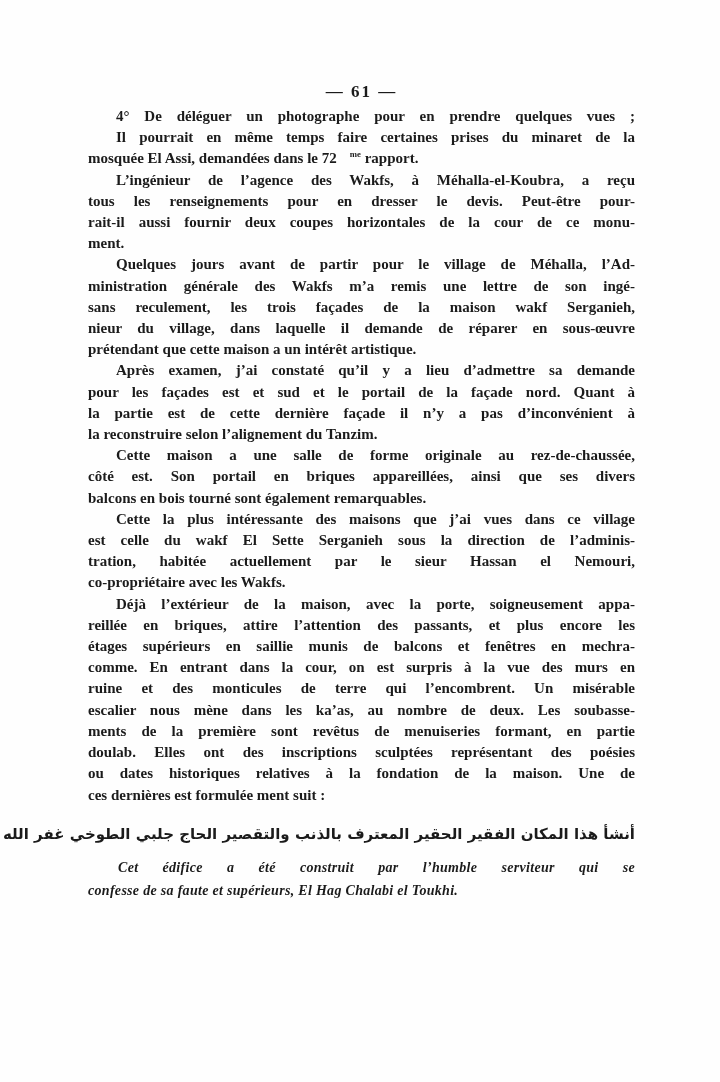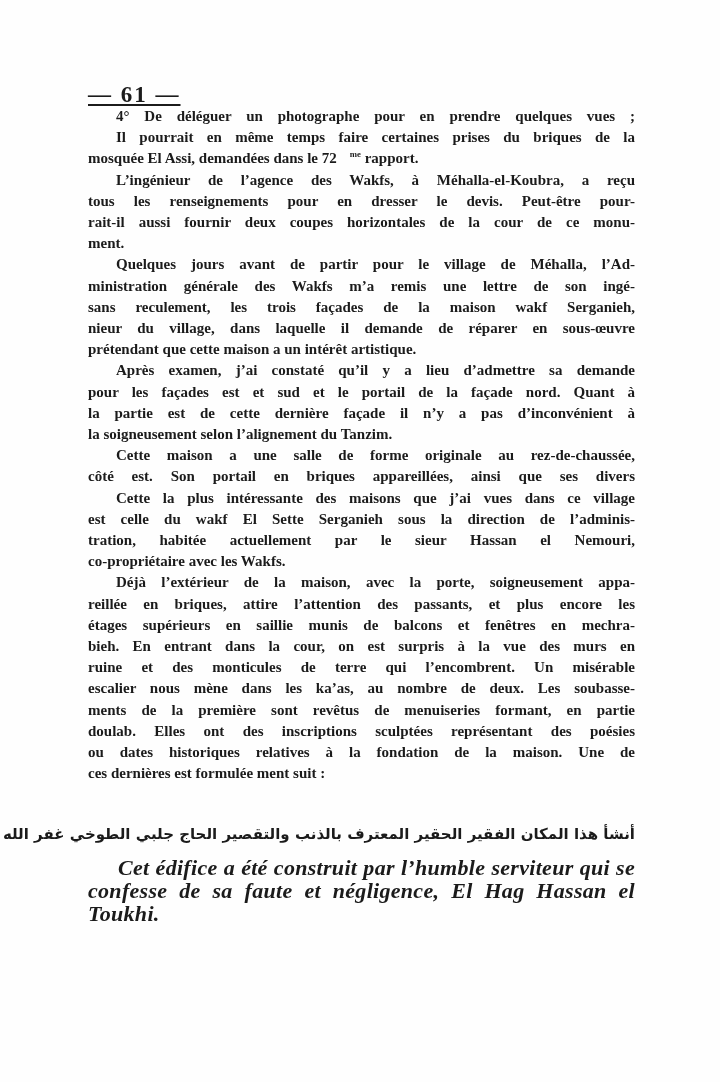--- a/index.html
+++ b/index.html
@@ -11,24 +11,23 @@
     color: #1b1b1b;
     font-family: "Liberation Serif", serif;
     font-weight: 700;
     overflow: hidden;
   }
   .page-number {
     position: absolute;
     top: 82px;
     left: 88px;
     width: 547px;
-    text-align: left;
-    font-size: 23px;
+    text-align: center;
+    font-size: 17px;
     letter-spacing: 2px;
-    text-decoration: underline;
   }
   .body-text {
     position: absolute;
     top: 106px;
     left: 88px;
     width: 547px;
     font-size: 15px;
     line-height: 21.2px;
   }
   .line {
@@ -54,66 +53,67 @@
     line-height: 28px;
     text-align: right;
     white-space: nowrap;
   }
   .translation-block {
     position: absolute;
     top: 856px;
     left: 88px;
     width: 547px;
     font-style: italic;
-    font-size: 22px;
+    font-size: 14px;
     line-height: 23px;
     letter-spacing: 0.3px;
   }
   .translation-block .line.indent { text-indent: 30px; }
 </style>
 </head>
 <body>
 
 <div class="page">
   <div class="page-number">— 61 —</div>
 
   <div class="body-text" id="body-text">
       <div class="line indent">4° De déléguer un photographe pour en prendre quelques vues ;</div>
-      <div class="line indent">Il pourrait en même temps faire certaines prises du briques de la</div>
+      <div class="line indent">Il pourrait en même temps faire certaines prises du minaret de la</div>
       <div class="line pend"><span>mosquée El Assi, demandées dans le 72</span><sup>me</sup><span> rapport.</span></div>
       <div class="line indent">L’ingénieur de l’agence des Wakfs, à Méhalla-el-Koubra, a reçu</div>
       <div class="line">tous les renseignements pour en dresser le devis. Peut-être pour-</div>
       <div class="line">rait-il aussi fournir deux coupes horizontales de la cour de ce monu-</div>
       <div class="line pend">ment.</div>
       <div class="line indent">Quelques jours avant de partir pour le village de Méhalla, l’Ad-</div>
       <div class="line">ministration générale des Wakfs m’a remis une lettre de son ingé-</div>
       <div class="line">sans reculement, les trois façades de la maison wakf Serganieh,</div>
       <div class="line">nieur du village, dans laquelle il demande de réparer en sous-œuvre</div>
       <div class="line pend">prétendant que cette maison a un intérêt artistique.</div>
       <div class="line indent">Après examen, j’ai constaté qu’il y a lieu d’admettre sa demande</div>
       <div class="line">pour les façades est et sud et le portail de la façade nord. Quant à</div>
       <div class="line">la partie est de cette dernière façade il n’y a pas d’inconvénient à</div>
-      <div class="line pend">la soigneusement selon l’alignement du Tanzim.</div>
+      <div class="line pend">la reconstruire selon l’alignement du Tanzim.</div>
       <div class="line indent">Cette maison a une salle de forme originale au rez-de-chaussée,</div>
       <div class="line">côté est. Son portail en briques appareillées, ainsi que ses divers</div>
+      <div class="line pend">balcons en bois tourné sont également remarquables.</div>
       <div class="line indent">Cette la plus intéressante des maisons que j’ai vues dans ce village</div>
       <div class="line">est celle du wakf El Sette Serganieh sous la direction de l’adminis-</div>
       <div class="line">tration, habitée actuellement par le sieur Hassan el Nemouri,</div>
       <div class="line pend">co-propriétaire avec les Wakfs.</div>
       <div class="line indent">Déjà l’extérieur de la maison, avec la porte, soigneusement appa-</div>
       <div class="line">reillée en briques, attire l’attention des passants, et plus encore les</div>
       <div class="line">étages supérieurs en saillie munis de balcons et fenêtres en mechra-</div>
-      <div class="line">bieh. En entrant dans la cour, on est surpris à la vue des murs en</div>
+      <div class="line">comme. En entrant dans la cour, on est surpris à la vue des murs en</div>
       <div class="line">ruine et des monticules de terre qui l’encombrent. Un misérable</div>
       <div class="line">escalier nous mène dans les ka’as, au nombre de deux. Les soubasse-</div>
       <div class="line">ments de la première sont revêtus de menuiseries formant, en partie</div>
       <div class="line">doulab. Elles ont des inscriptions sculptées représentant des poésies</div>
       <div class="line">ou dates historiques relatives à la fondation de la maison. Une de</div>
       <div class="line pend">ces dernières est formulée ment suit :</div>
     </div>
 
   <div class="arabic-line" dir="rtl">أنشأ هذا المكان الفقير الحقير المعترف بالذنب والتقصير الحاج جلبي الطوخي غفر الله له ولوالديه سنة ١١٢٢</div>
 
   <div class="translation-block" id="translation-block">
       <div class="line indent">Cet édifice a été construit par l’humble serviteur qui se</div>
-      <div class="line pend">confesse de sa faute et négligence, El Hag Hassan el Toukhi.</div>
+      <div class="line pend">confesse de sa faute et supérieurs, El Hag Chalabi el Toukhi.</div>
     </div>
 </div>
 
 </body></html>

